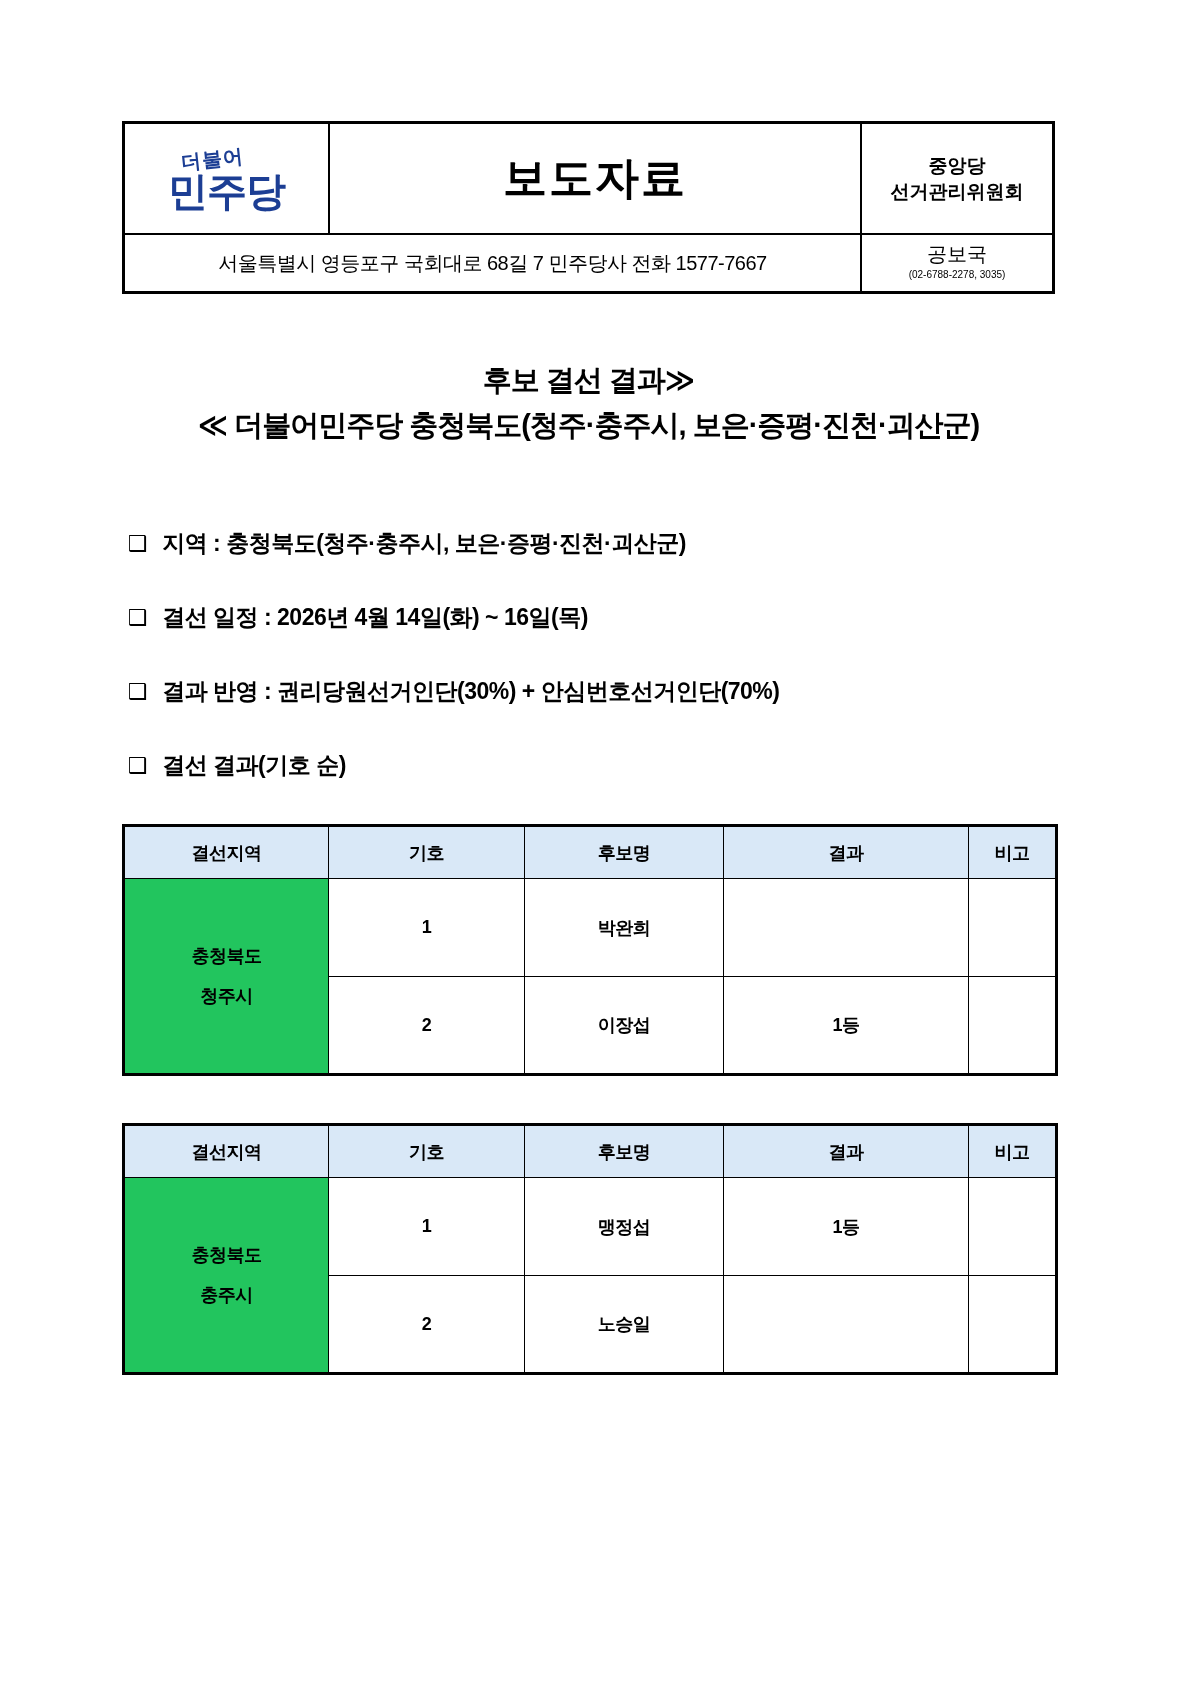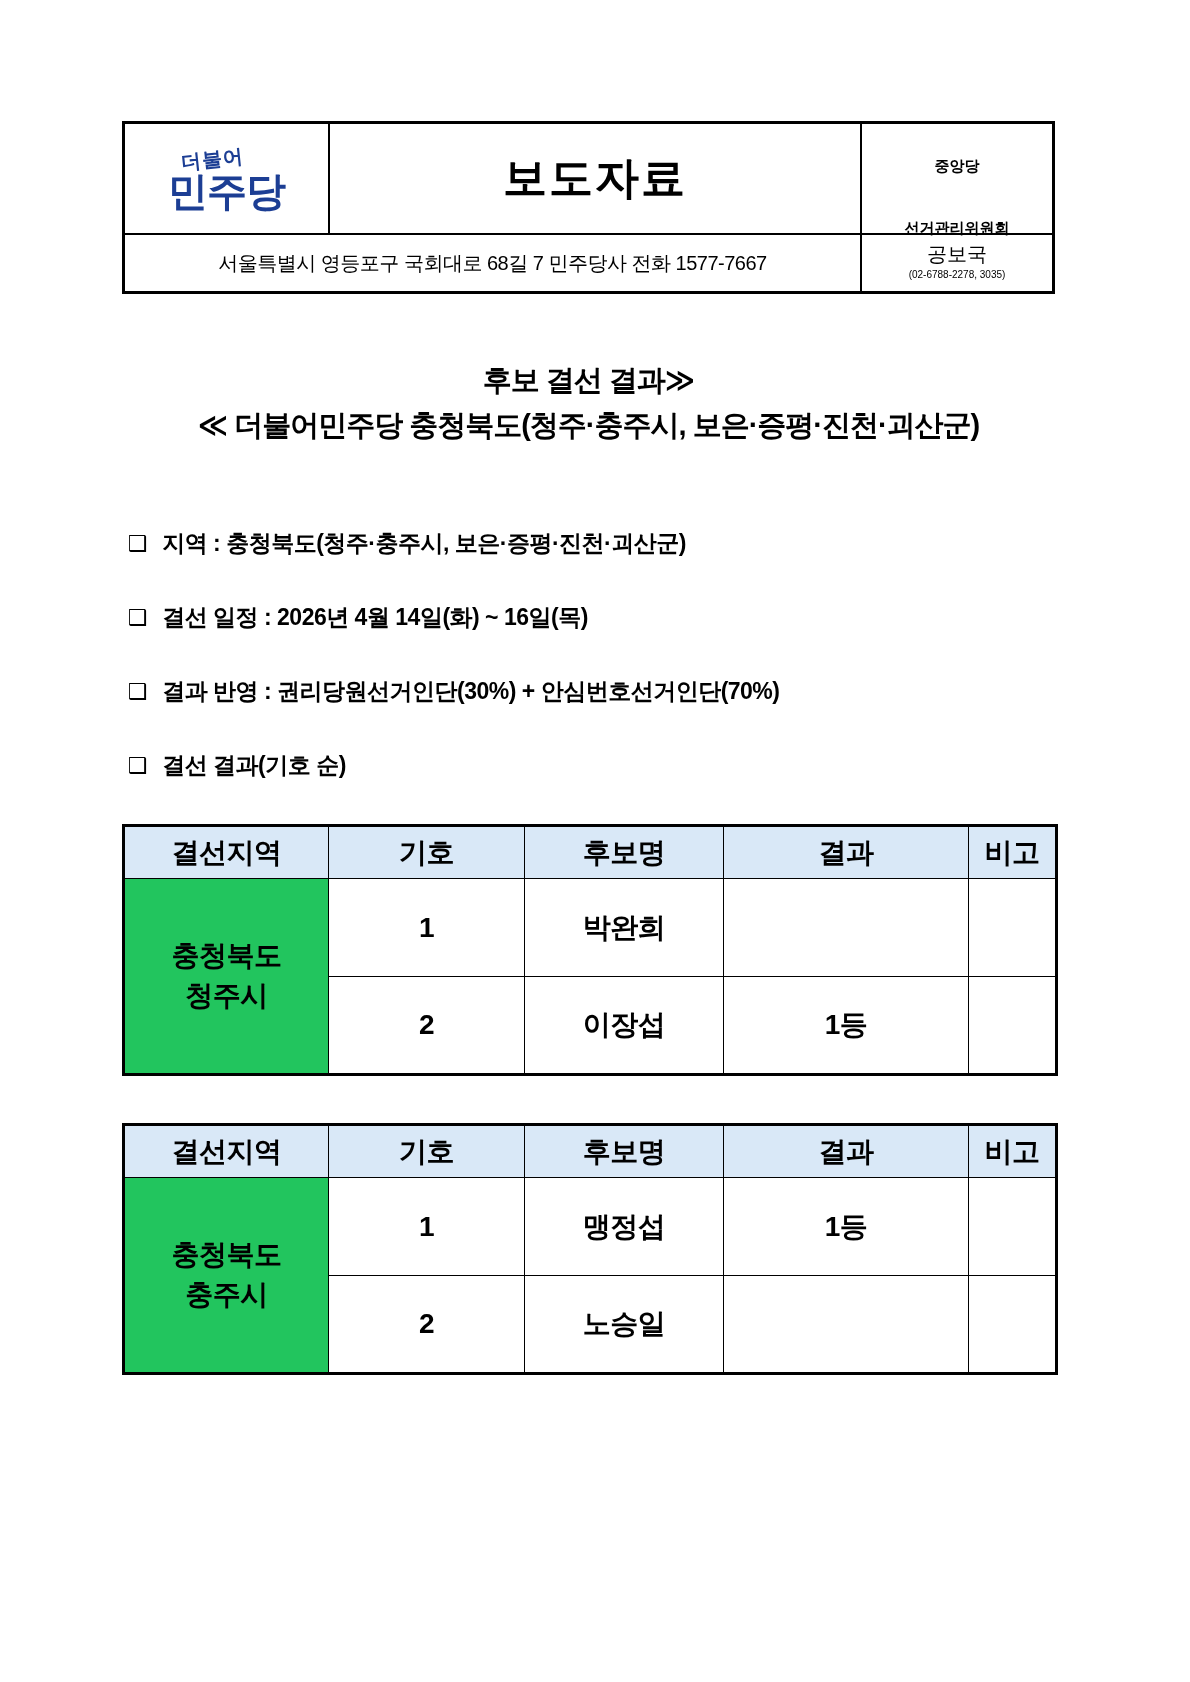--- a/index.html
+++ b/index.html
@@ -50,21 +50,21 @@
     font-size: 40px;
     font-weight: 800;
     letter-spacing: -1px;
     line-height: 1;
   }
   .doc-type {
     font-size: 44px;
     font-weight: 800;
     letter-spacing: 2px;
   }
-  .comm-line { font-size: 15px; font-weight: 800; line-height: 26px; margin-top: 36px; }
+  .comm-line { font-size: 19px; font-weight: 800; line-height: 26px; }
   .addr-text { font-size: 20px; letter-spacing: -0.5px; }
   .press-name { font-size: 20px; line-height: 24px; }
   .press-phone { font-size: 10px; line-height: 18px; }
 
   
   .main-title {
     margin-top: 64px;
     text-align: center;
     font-size: 29px;
     font-weight: 800;
@@ -91,21 +91,21 @@
     width: 933px;
     border-collapse: collapse;
     table-layout: fixed;
     margin-top: 30px;
   }
   .result-table.second { margin-top: 47px; }
   .result-table th, .result-table td {
     border: 1.5px solid #000;
     text-align: center;
     vertical-align: middle;
-    font-size: 28px;
+    font-size: 18px;
     font-weight: 800;
     letter-spacing: -0.5px;
     padding: 0;
   }
   .result-table { border: 3px solid #000; }
   .result-table thead th {
     background: #d9e8f7;
     height: 53px;
   }
   .result-table tbody td { height: 98px; background: #ffffff; }

